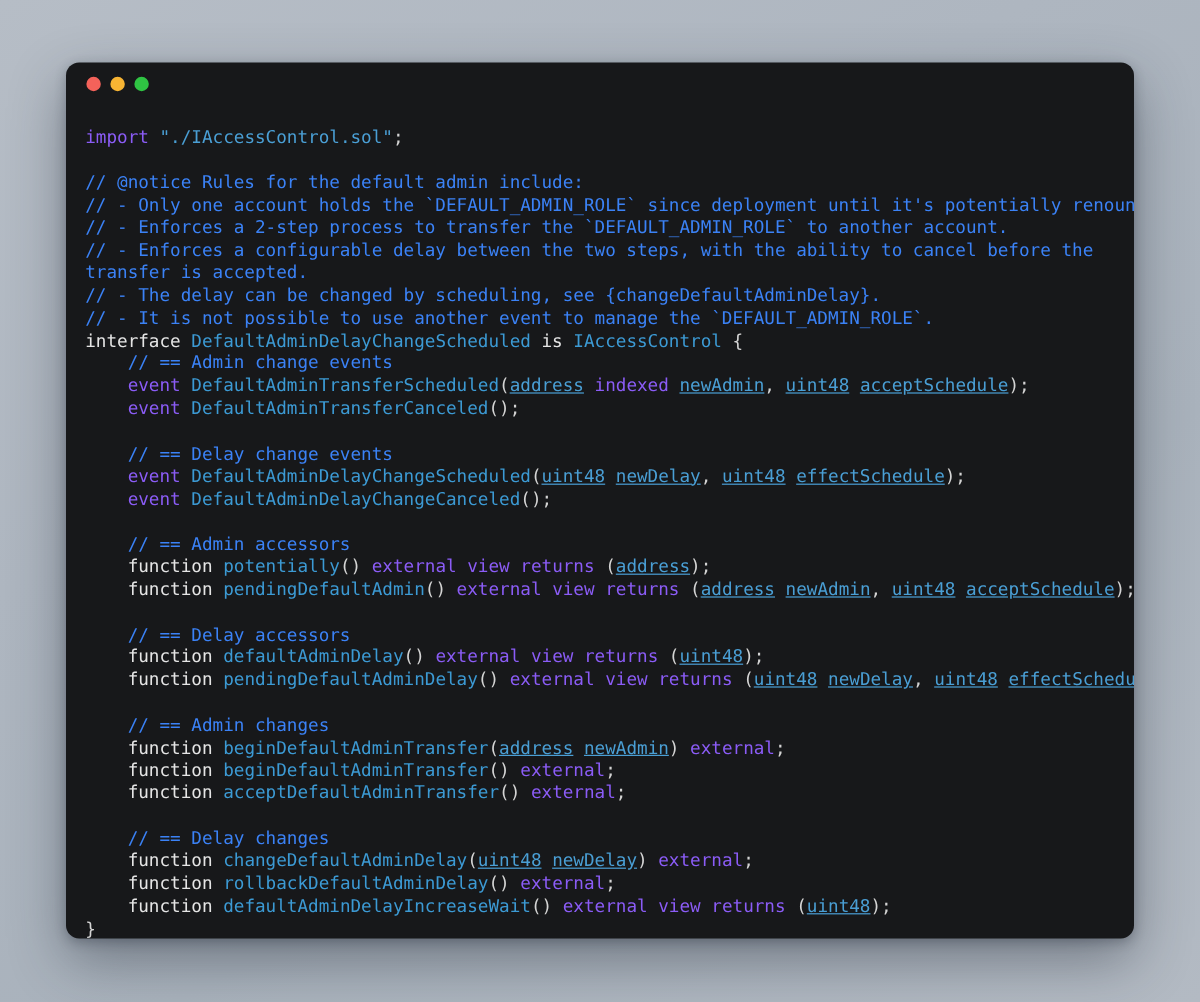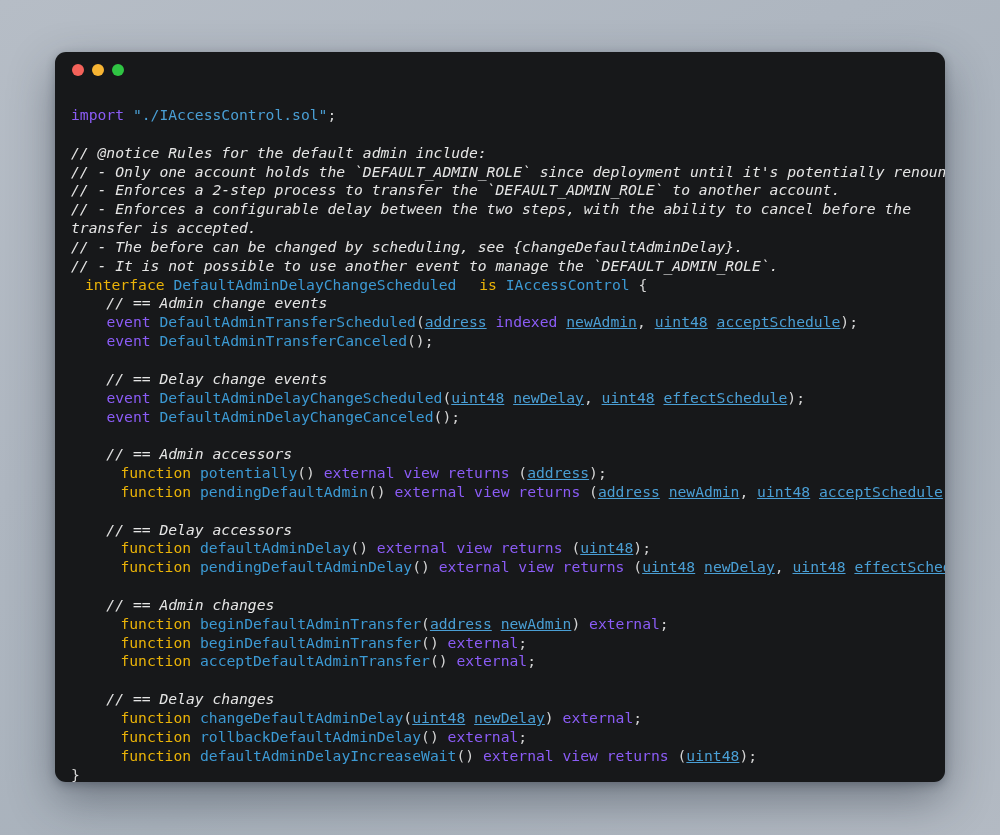--- a/index.html
+++ b/index.html
@@ -59,25 +59,25 @@
     font-family: "DejaVu Sans Mono", monospace;
     font-size: 14.7px;
     line-height: 18.85px;
     white-space: pre;
     color: #d4d4d4;
     letter-spacing: 0px;
     -webkit-font-smoothing: antialiased;
   }
   
   .k-blue   { color: #8b5cf6; }  
-  .k-gold   { color: #eab308; margin-left: 14px; }  
+  .k-gold   { color: #e5e5e5; }  
   .s-str    { color: #4a9fd5; }  
   .n-type   { color: #4a9fd5; text-decoration: underline; }  
   .n-name   { color: #3c9ad4; }  
-  .cmt      { color: #e5e5e5; font-style: italic; }  
+  .cmt      { color: #3b82f6; }  
   .punc     { color: #d4d4d4; }  
 </style>
 </head>
 <body>
 
 <div id="backdrop">
   <div class="window">
 
     <div class="titlebar">
       <span class="dot red"></span>
@@ -86,21 +86,21 @@
     </div>
 
     <div class="code-area">
       <pre class="code" id="code-block"><span class="k-blue">import</span> <span class="s-str">"./IAccessControl.sol"</span><span class="punc">;</span>
 
 <span class="cmt">// @notice Rules for the default admin include:</span>
 <span class="cmt">// - Only one account holds the `DEFAULT_ADMIN_ROLE` since deployment until it's potentially renounced.</span>
 <span class="cmt">// - Enforces a 2-step process to transfer the `DEFAULT_ADMIN_ROLE` to another account.</span>
 <span class="cmt">// - Enforces a configurable delay between the two steps, with the ability to cancel before the</span>
 <span class="cmt">transfer is accepted.</span>
-<span class="cmt">// - The before can be changed by scheduling, see {changeDefaultAdminDelay}.</span>
+<span class="cmt">// - The delay can be changed by scheduling, see {changeDefaultAdminDelay}.</span>
 <span class="cmt">// - It is not possible to use another event to manage the `DEFAULT_ADMIN_ROLE`.</span>
 <span class="k-gold">interface</span> <span class="n-name">DefaultAdminDelayChangeScheduled</span> <span class="k-gold">is</span> <span class="n-name">IAccessControl</span> <span class="punc">{</span>
 <span class="cmt">    // == Admin change events</span>
     <span class="k-blue">event</span> <span class="n-name">DefaultAdminTransferScheduled</span><span class="punc">(</span><span class="n-type">address</span> <span class="k-blue">indexed</span> <span class="n-type">newAdmin</span><span class="punc">,</span> <span class="n-type">uint48</span> <span class="n-type">acceptSchedule</span><span class="punc">);</span>
     <span class="k-blue">event</span> <span class="n-name">DefaultAdminTransferCanceled</span><span class="punc">();</span>
 
 <span class="cmt">    // == Delay change events</span>
     <span class="k-blue">event</span> <span class="n-name">DefaultAdminDelayChangeScheduled</span><span class="punc">(</span><span class="n-type">uint48</span> <span class="n-type">newDelay</span><span class="punc">,</span> <span class="n-type">uint48</span> <span class="n-type">effectSchedule</span><span class="punc">);</span>
     <span class="k-blue">event</span> <span class="n-name">DefaultAdminDelayChangeCanceled</span><span class="punc">();</span>
 

